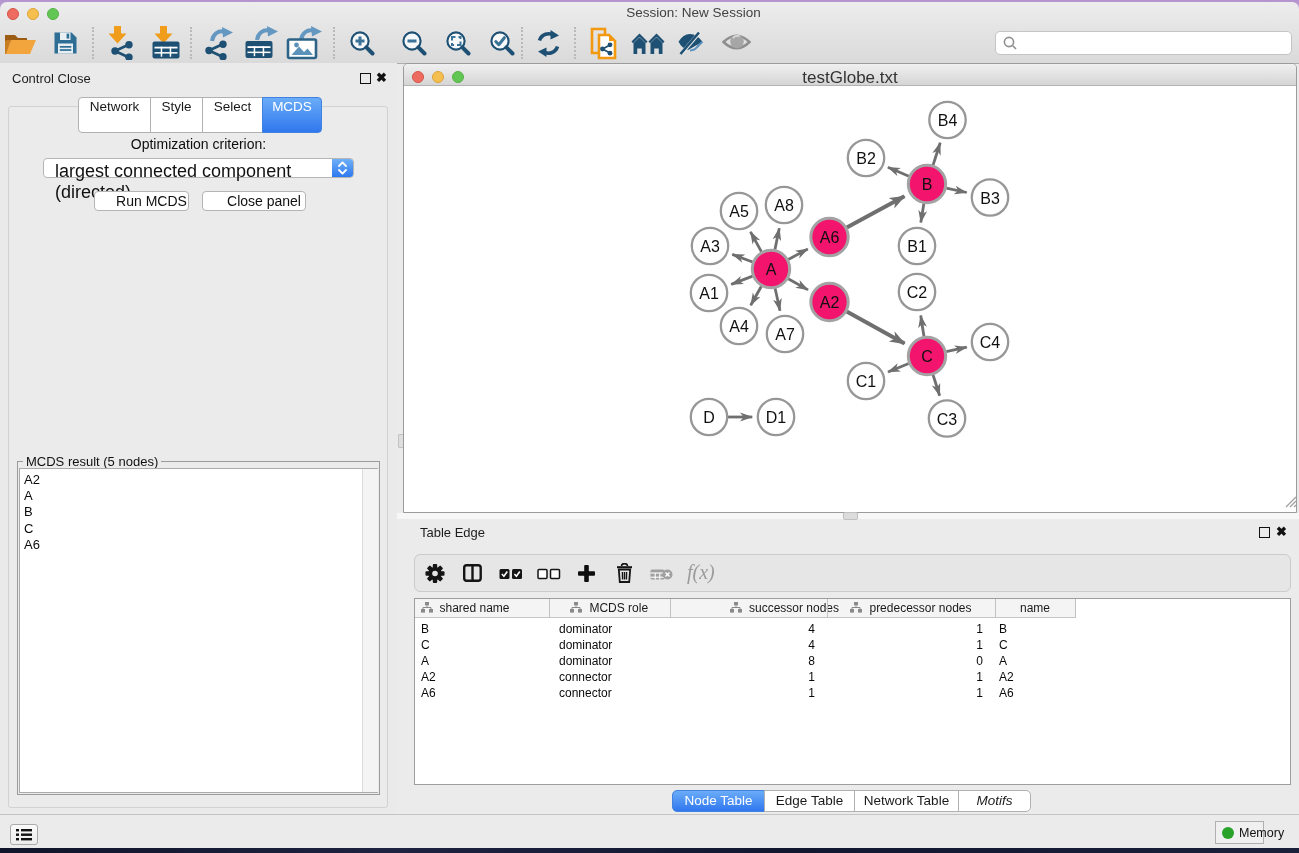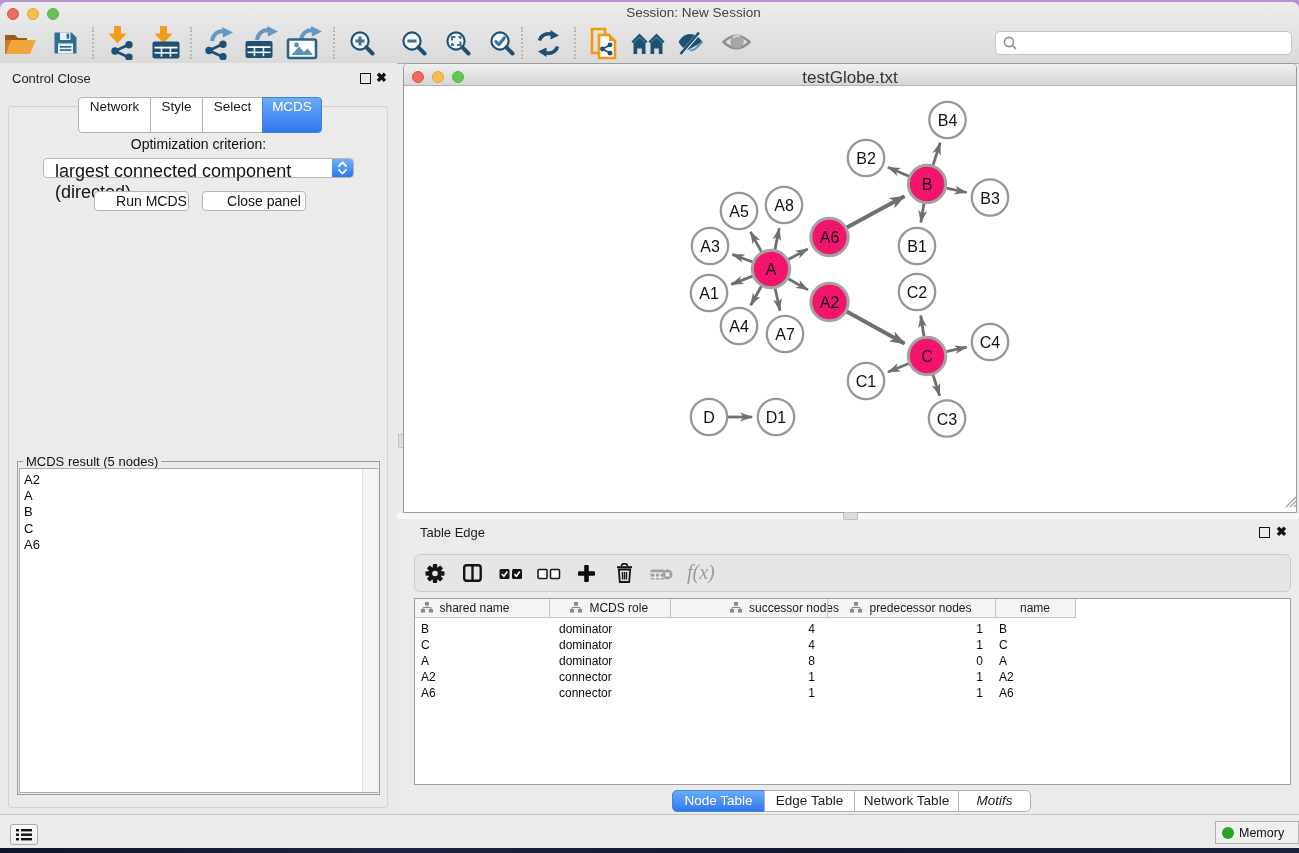--- a/index.html
+++ b/index.html
@@ -415,18 +415,18 @@
       <g fill="#111">
         <rect x="0" y="0" width="3" height="2.4"></rect>
         <rect x="0" y="4.5" width="3" height="2.4"></rect>
         <rect x="0" y="9" width="3" height="2.4"></rect>
         <rect x="5" y="0" width="11" height="2.4"></rect>
         <rect x="5" y="4.5" width="11" height="2.4"></rect>
         <rect x="5" y="9" width="11" height="2.4"></rect>
       </g>
     </svg>
 </div>
-<div class="abs" style="left:1215px;top:821px;width:84px;height:23px;box-sizing:border-box;background:#f0f0f0;border:1px solid #b0b0b0;">
+<div class="abs" style="left:1215px;top:821px;width:49px;height:23px;box-sizing:border-box;background:#f0f0f0;border:1px solid #b0b0b0;">
 <span style="position:absolute;left:6px;top:5px;width:12px;height:12px;border-radius:50%;background:#28a228;"></span>
 <span style="position:absolute;left:23px;top:4px;font-size:12.5px;color:#111;">Memory</span>
 </div>
 
 <div class="abs" style="left:0;top:848px;width:1299px;height:5px;background:linear-gradient(90deg,#10142a,#1d2340 30%,#121730 60%,#1a1f3a);"></div>
 
 </body></html>

